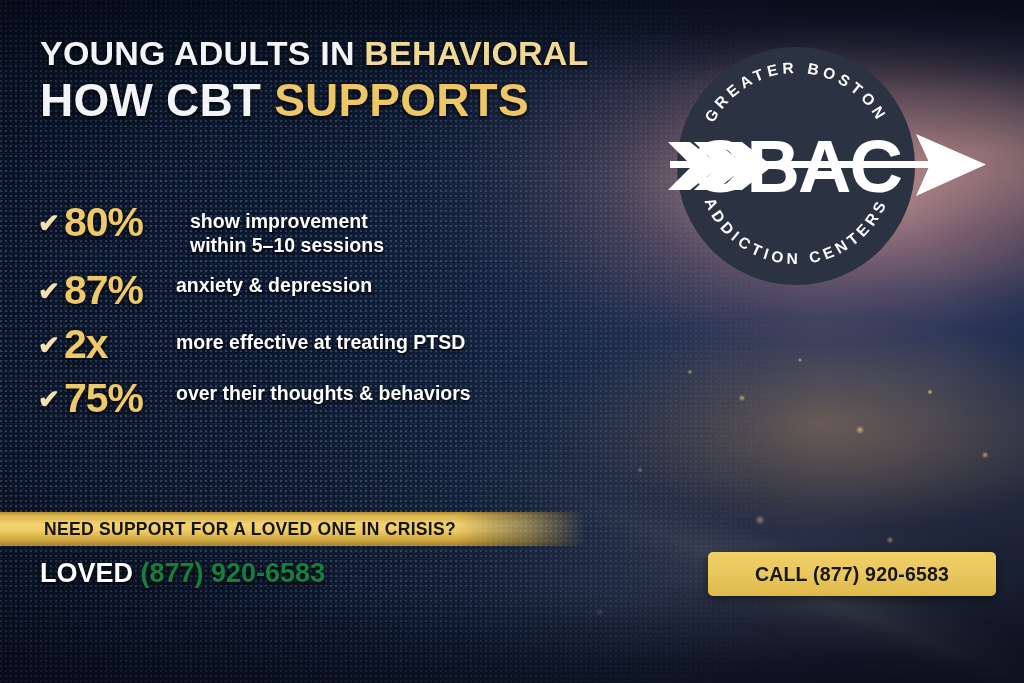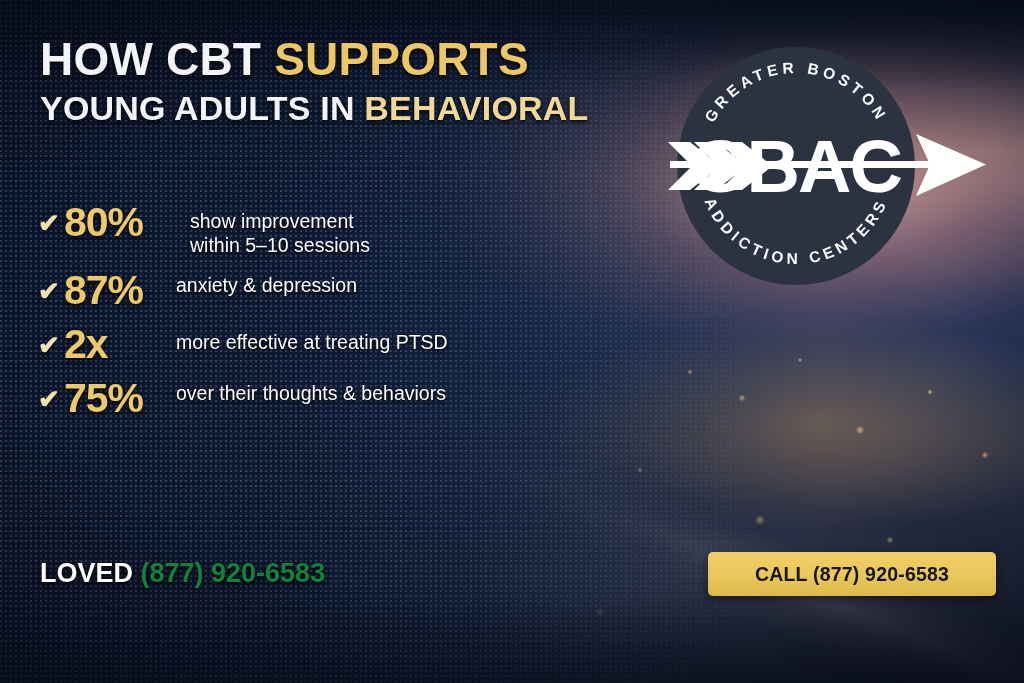--- a/index.html
+++ b/index.html
@@ -150,21 +150,21 @@
     line-height:1.0;
     color:#eec967;
     letter-spacing:-1px;
     text-shadow:0 3px 6px rgba(0,0,0,0.68), 0 1px 2px rgba(0,0,0,0.5);
     margin-top:2px;
   }
   .stat-text {
     flex:1 1 auto;
     color:#ffffff;
     font-size:19.5px;
-    font-weight:normal;
+    font-weight:bold;
     line-height:1.24;
     padding-top:5px;
     text-shadow:0 2px 5px rgba(0,0,0,0.80), 0 1px 2px rgba(0,0,0,0.6);
   }
   .stat-text .l2 { display:block; }
 
   
   .r0 .stat-num { width:126px; }
   .r0 .stat-text { padding-top:9px; }
   .r1 .stat-num { width:112px; }
@@ -252,25 +252,25 @@
   <div class="bg-layer bg-city"></div>
   <div class="bg-layer bg-road"></div>
   <div class="bg-layer bg-veil"></div>
   <div class="bg-layer bg-dots"></div>
   <div class="bg-layer bg-scan"></div>
   <div class="bg-layer bg-vig"></div>
 
   <div id="content">
 
     <div class="headline">
+      <div class="hl-line hl2">
+        <span class="w">YOUNG ADULTS IN </span><span class="g2">BEHAVIORAL</span>
+      </div>
       <div class="hl-line hl1">
         <span class="w">HOW CBT </span><span class="g">SUPPORTS</span>
-      </div>
-      <div class="hl-line hl2">
-        <span class="w">YOUNG ADULTS IN </span><span class="g2">BEHAVIORAL</span>
       </div>
     </div>
 
     <div class="stats">
 
       <div class="stat-row r0">
         <span class="chk">✔</span>
         <span class="stat-num">80%</span>
         <span class="stat-text">
           <span class="l1">show improvement</span>
@@ -297,20 +297,23 @@
       <div class="stat-row r3">
         <span class="chk">✔</span>
         <span class="stat-num">75%</span>
         <span class="stat-text">
           <span class="l2">over their thoughts &amp; behaviors</span>
         </span>
       </div>
 
     </div>
 
+    <div class="banner">
+      <span class="banner-text">NEED SUPPORT FOR A LOVED ONE IN CRISIS?</span>
+    </div>
 
     <div class="call-line">
       <span class="cw">LOVED </span><span class="cg">(877) 920-6583</span>
     </div>
 
     <div class="cta">
       <span class="cta-text">CALL (877) 920-6583</span>
     </div>
 
     <div class="logo-wrap">

